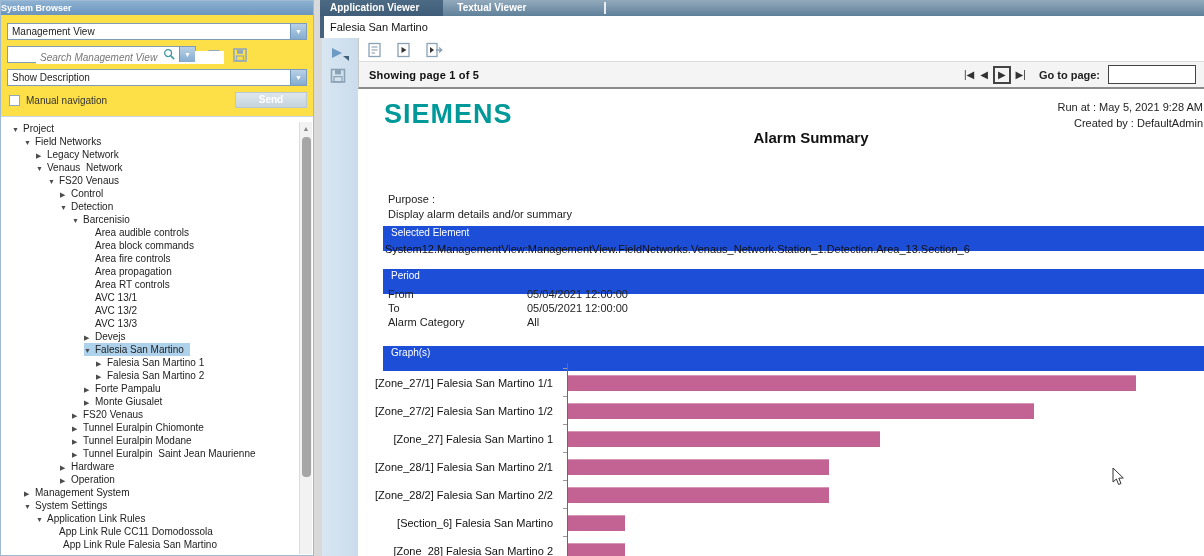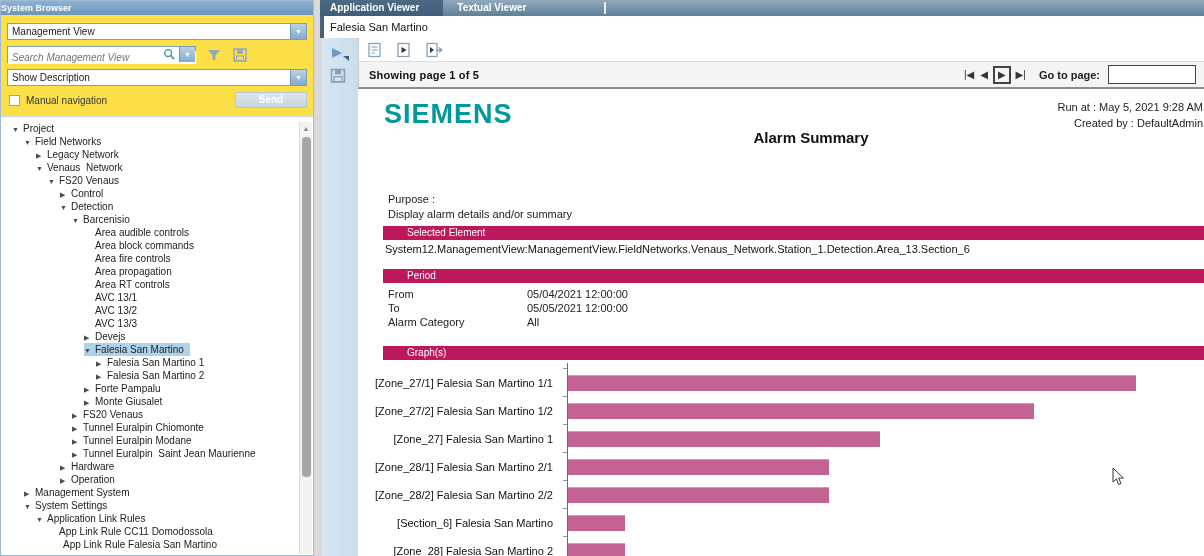--- a/index.html
+++ b/index.html
@@ -7,21 +7,21 @@
   body { position:relative; background:#d9d9d9; font-family:"Liberation Sans", sans-serif; overflow:hidden; color:#222; }
 
   
   .left-panel { position:absolute; left:0; top:0; width:314px; height:556px; background:#fff; border:1px solid #9ebbd3; }
   .lp-title { height:14px; background:linear-gradient(#8db1d2,#6b95bc); color:#fff; font-size:9px; font-weight:bold; line-height:14px; padding-left:0; }
   .lp-controls { padding:8px 6px 4px 6px; background:#fde047; border-bottom:1px solid #c9d8e4; }
   .combo { position:relative; height:17px; background:#fff; border:1px solid #7f9db9; margin-bottom:6px; }
   .combo .combo-text { font-size:10px; line-height:15px; padding-left:4px; color:#222; }
   .combo-btn { position:absolute; right:0; top:0; width:16px; height:15px; background:linear-gradient(#b9d1e6,#84acd0); border-left:1px solid #6e96bb; color:#fff; font-size:7px; text-align:center; line-height:15px; }
   .search-row { display:flex; align-items:center; margin-bottom:6px; }
-  .search-box { position:relative; width:189px; height:17px; border:1px solid #7f9db9; background:#fff; }
+  .search-box { position:relative; width:189px; height:17px; border:1px solid #7f9db9; background:#fff;padding-left:28px; }
   .search-box input { width:188px; height:13px; border:0; outline:none; font-size:10px; font-style:italic; color:#9a9a9a; padding-left:4px; font-family:"Liberation Sans", sans-serif; }
   .mag { position:absolute; right:19px; top:1px; width:13px; height:13px; }
   .sb-drop { position:absolute; right:0; top:0; width:16px; height:15px; background:linear-gradient(#b9d1e6,#84acd0); border-left:1px solid #6e96bb; color:#fff; font-size:7px; text-align:center; line-height:15px; }
   .side-ico { margin-left:10px; width:16px; height:16px; }
   .check-row { display:flex; align-items:center; margin:6px 0 4px 2px; }
   .checkbox { width:11px; height:11px; border:1px solid #93a8ba; background:#fff; margin-right:6px; }
   .check-label { font-size:10px; color:#333; }
   .send-btn { margin-left:auto; width:72px; height:16px; background:linear-gradient(#dde6ec,#c6d4de); border:1px solid #b9c8d4; color:#fff; font-size:10px; font-weight:bold; text-align:center; line-height:14px; }
   .tree { position:absolute; left:1px; top:121px; right:14px; bottom:1px; overflow:hidden; background:#fff; }
   .tree-row { height:13px; line-height:13px; font-size:10px; white-space:pre; color:#222; }
@@ -54,21 +54,21 @@
   .goto-input { width:88px; height:19px; border:1px solid #444; background:#fff; font-size:11px; padding:0 3px; font-family:"Liberation Sans", sans-serif; }
 
   
   .report { position:absolute; left:38px; top:89px; width:846px; height:467px; background:#fff; overflow:hidden; }
   .brand { position:absolute; left:26px; top:10px; font-size:27px; font-weight:bold; color:#009999; letter-spacing:1px; }
   .runat { position:absolute; right:1px; top:12px; font-size:11px; text-align:right; color:#222; }
   .createdby { position:absolute; right:1px; top:28px; font-size:11px; text-align:right; color:#222; }
   .rpt-title { position:absolute; left:60px; right:0; top:40px; text-align:center; font-size:15px; font-weight:bold; color:#111; }
   .purpose-label { position:absolute; left:30px; top:104px; font-size:11px; }
   .purpose-text { position:absolute; left:30px; top:119px; font-size:11px; }
-  .sec-bar { position:absolute; left:25px; right:0; height:14px; background:#be185d; color:#fff; font-size:10px; line-height:14px; padding-left:24px; }
+  .sec-bar { position:absolute; left:25px; right:0; height:25px; background:#1d4ed8; color:#fff; font-size:10px; line-height:14px; padding-left:8px; }
   .sec-selected { top:137px; }
   .sec-period { top:180px; }
   .sec-graphs { top:257px; }
   .sel-path { position:absolute; left:27px; top:154px; font-size:11px; color:#111; }
   .period-table { position:absolute; left:30px; top:198px; font-size:11px; }
   .period-row { display:flex; height:14px; line-height:14px; }
   .period-row .pl { width:139px; }
   .chart { position:absolute; left:0; top:280px; right:0; }
   .chart-row { position:relative; height:28px; }
   .chart-label { position:absolute; right:651px; top:8px; font-size:11px; white-space:nowrap; color:#111;margin-left:12px; }

